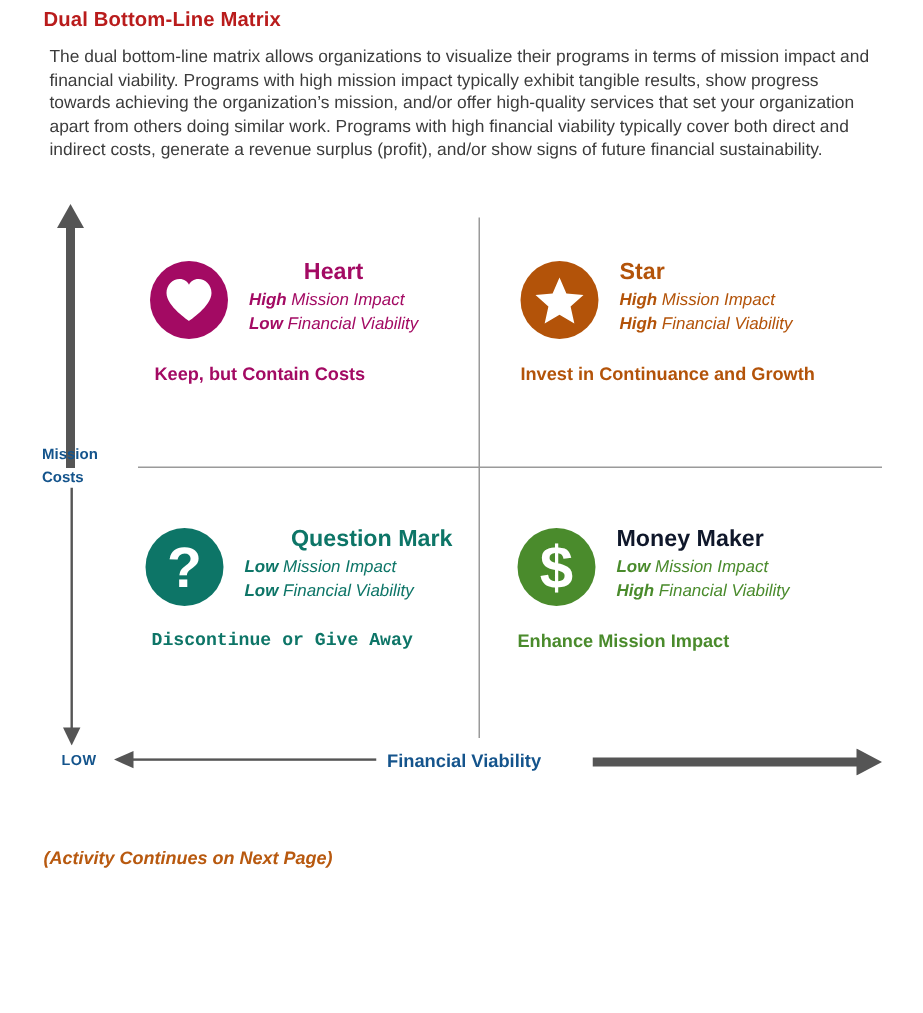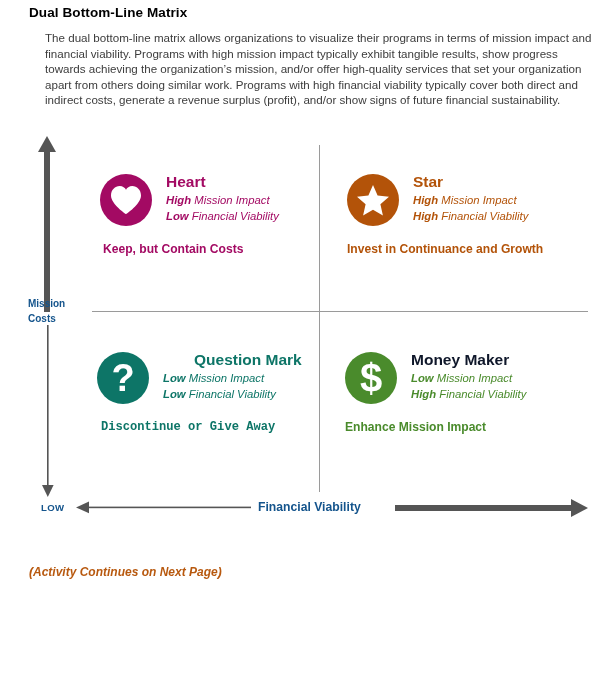--- a/index.html
+++ b/index.html
@@ -12,30 +12,30 @@
     color: #2b2b2b;
     position: relative;
     overflow: hidden;
   }
 
   
   #header { position: absolute; left: 29px; top: 0px; width: 560px; }
   #page-title {
     font-size: 13.5px;
     font-weight: bold;
-    color: #000000;
+    color: #b91c1c;
     letter-spacing: 0.1px;
     margin: 4px 0 0 0;
     line-height: 18px;
   }
   #intro-paragraph {
     font-size: 11.6px;
     line-height: 15.6px;
     color: #3c3c3c;
-    margin: 8px 0 0 16px;
+    margin: 8px 0 0 4px;
     width: 552px;
     text-align: left;
   }
 
   
   #matrix { position: absolute; left: 0; top: 0; width: 615px; height: 675px; }
 
   .divider-h {
     position: absolute;
     left: 92px; top: 311px;
@@ -170,21 +170,21 @@
   <div id="label-low">LOW</div>
 
   <div class="quadrant" id="quad-heart">
     <div class="q-row">
       <div class="q-icon" style="background:#a30a63;">
         <svg width="32" height="30" viewBox="0 0 32 30" aria-hidden="true">
           <path d="M16 29 C16 29 1 19.2 1 10.4 C1 4.9 5.1 1 9.7 1 C12.8 1 15 2.8 16 4.8 C17 2.8 19.2 1 22.3 1 C26.9 1 31 4.9 31 10.4 C31 19.2 16 29 16 29 Z" fill="#ffffff"></path>
         </svg>
       </div>
       <div class="q-text">
-        <div class="q-title" style="color:#a30a63;">Heart</div>
+        <div class="q-title" style="color:#a30a63;text-align:center;">Heart</div>
         <div class="q-sub" style="color:#a30a63;">
           <b>High</b><span> Mission Impact</span>
         </div>
         <div class="q-sub" style="color:#a30a63;">
           <b>Low</b><span> Financial Viability</span>
         </div>
       </div>
     </div>
     <div class="q-action" style="color:#a30a63;">Keep, but Contain Costs</div>
   </div>

